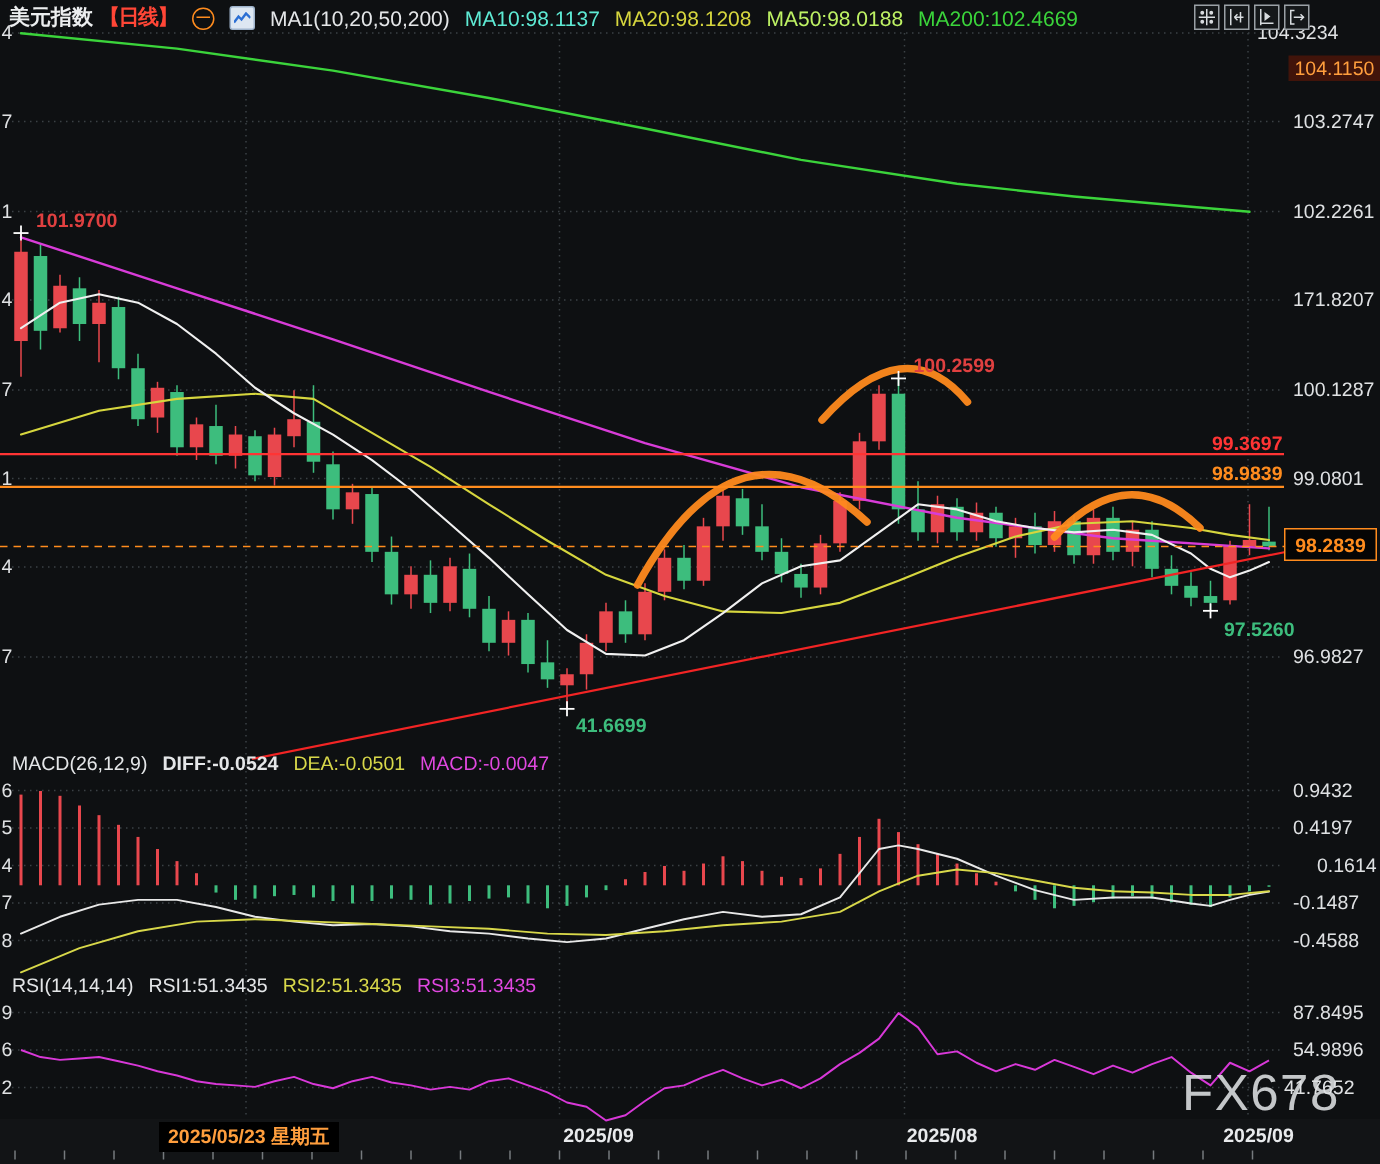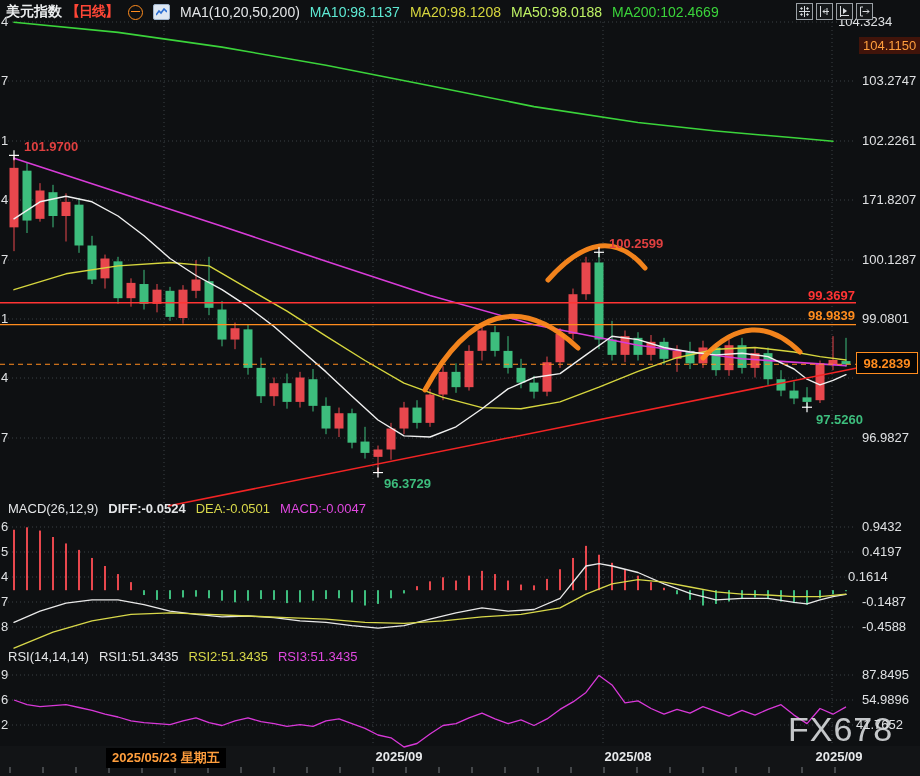--- a/index.html
+++ b/index.html
@@ -367,32 +367,32 @@
 
 <div id="labels">
   <span class="price-chip">104.1150</span>
   <div class="price-box">98.2839</div>
   <div class="date-hl">2025/05/23 星期五</div>
   <div class="watermark">FX678</div>
 <span class="lbl lvl-lbl" style="left: 769px; top: 288px; color: rgb(255, 52, 52); font-weight: bold;">99.3697</span>
     <span class="lbl lvl-lbl" style="left: 769px; top: 307.6px; color: rgb(255, 140, 30); font-weight: bold;">98.9839</span>
     <span class="lbl annot" style="left: 24px; top: 139px; color: rgb(224, 64, 64);">101.9700</span>
     <span class="lbl annot" style="left: 609px; top: 236px; color: rgb(224, 64, 64);">100.2599</span>
-    <span class="lbl annot" style="left: 384px; top: 476px; color: rgb(61, 189, 125);">96.3729</span>
+    <span class="lbl annot" style="left: 384px; top: 476px; color: rgb(61, 189, 125);">41.6699</span>
     <span class="lbl annot" style="left: 816px; top: 412px; color: rgb(61, 189, 125);">97.5260</span>
     <span class="lbl" style="left: 838px; top: 14px;">104.3234</span>
     <span class="lbl" style="left: 862px; top: 73px;">103.2747</span>
     <span class="lbl" style="left: 862px; top: 133px;">102.2261</span>
     <span class="lbl" style="left: 862px; top: 192px;">171.8207</span>
     <span class="lbl" style="left: 862px; top: 252px;">100.1287</span>
     <span class="lbl" style="left: 862px; top: 311px;">99.0801</span>
     <span class="lbl" style="left: 862px; top: 430px;">96.9827</span>
     <span class="lbl" style="left: 862px; top: 519px;">0.9432</span>
     <span class="lbl" style="left: 862px; top: 544px;">0.4197</span>
-    <span class="lbl" style="left: 848px; top: 569px;">0.1614</span>
+    <span class="lbl" style="left: 878px; top: 569px;">0.1614</span>
     <span class="lbl" style="left: 862px; top: 594px;">-0.1487</span>
     <span class="lbl" style="left: 862px; top: 619px;">-0.4588</span>
     <span class="lbl" style="left: 862px; top: 667px;">87.8495</span>
     <span class="lbl" style="left: 862px; top: 692px;">54.9896</span>
     <span class="lbl" style="left: 856px; top: 717px;">41.7652</span>
     <span class="lbl" style="left: 1px; top: 14px;">4</span>
     <span class="lbl" style="left: 1px; top: 73px;">7</span>
     <span class="lbl" style="left: 1px; top: 133px;">1</span>
     <span class="lbl" style="left: 1px; top: 192px;">4</span>
     <span class="lbl" style="left: 1px; top: 252px;">7</span>

